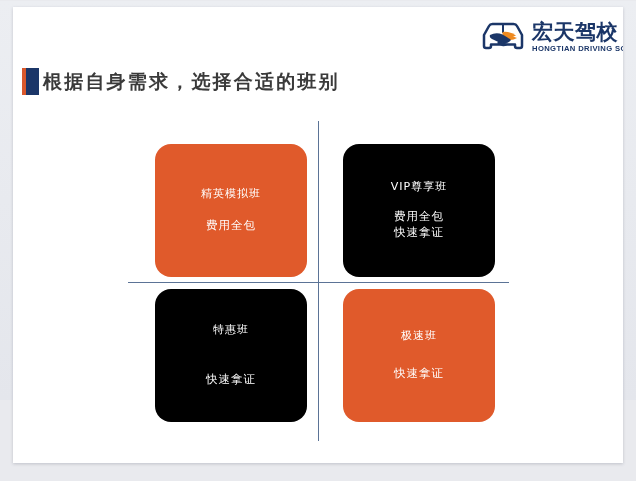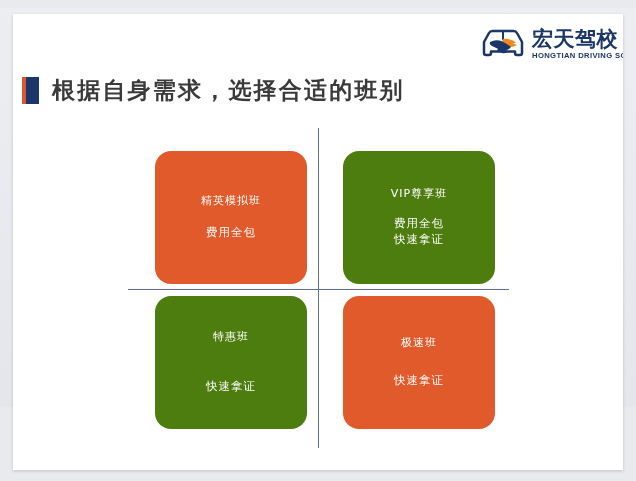--- a/index.html
+++ b/index.html
@@ -11,21 +11,21 @@
     height: 481px;
     background: #e9eaee;
     font-family: "Liberation Sans", "DejaVu Sans", sans-serif;
     overflow: hidden;
   }
 
   
   #slide-frame {
     position: absolute;
     left: 0;
-    top: 8px;
+    top: 1px;
     width: 636px;
     height: 399px;
     background: linear-gradient(180deg, #eceef2 0%, #e4e6ec 100%);
   }
   #slide {
     position: absolute;
     left: 13px;
     top: 6px;
     width: 610px;
     height: 456px;
@@ -93,22 +93,22 @@
   #heading-marker::before {
     content: "";
     position: absolute;
     left: -4px;
     top: 0;
     width: 4px;
     height: 27px;
     background: #d9582c;
   }
   #heading-text {
-    margin-left: 13px;
-    font-size: 23px;
+    margin-left: 4px;
+    font-size: 19px;
     font-weight: bold;
     color: #3a3a3a;
     letter-spacing: 2.2px;
     font-family: "DejaVu Sans", "Liberation Sans", sans-serif;
     white-space: nowrap;
   }
 
   
   #quadrants {
     position: absolute;
@@ -151,21 +151,21 @@
     line-height: 1.2;
     white-space: nowrap;
   }
   .qbox .q-sub {
     font-size: 11.5px;
     letter-spacing: 1px;
     line-height: 1.38;
     white-space: pre-line;
   }
   .orange { background: #e05a2b; }
-  .navy   { background: #4d7c0f; }
+  .navy   { background: #000000; }
 
   
   #box-elite {
     left: 142px;
     top: 137px;
     width: 152px;
     height: 133px;
   }
   #box-elite .q-title { margin-bottom: 18px; }
 

